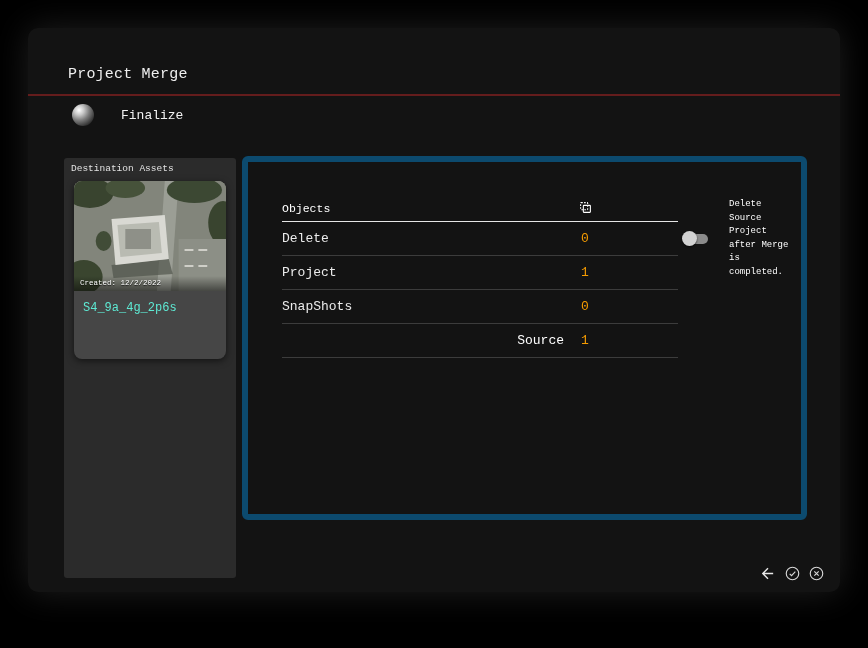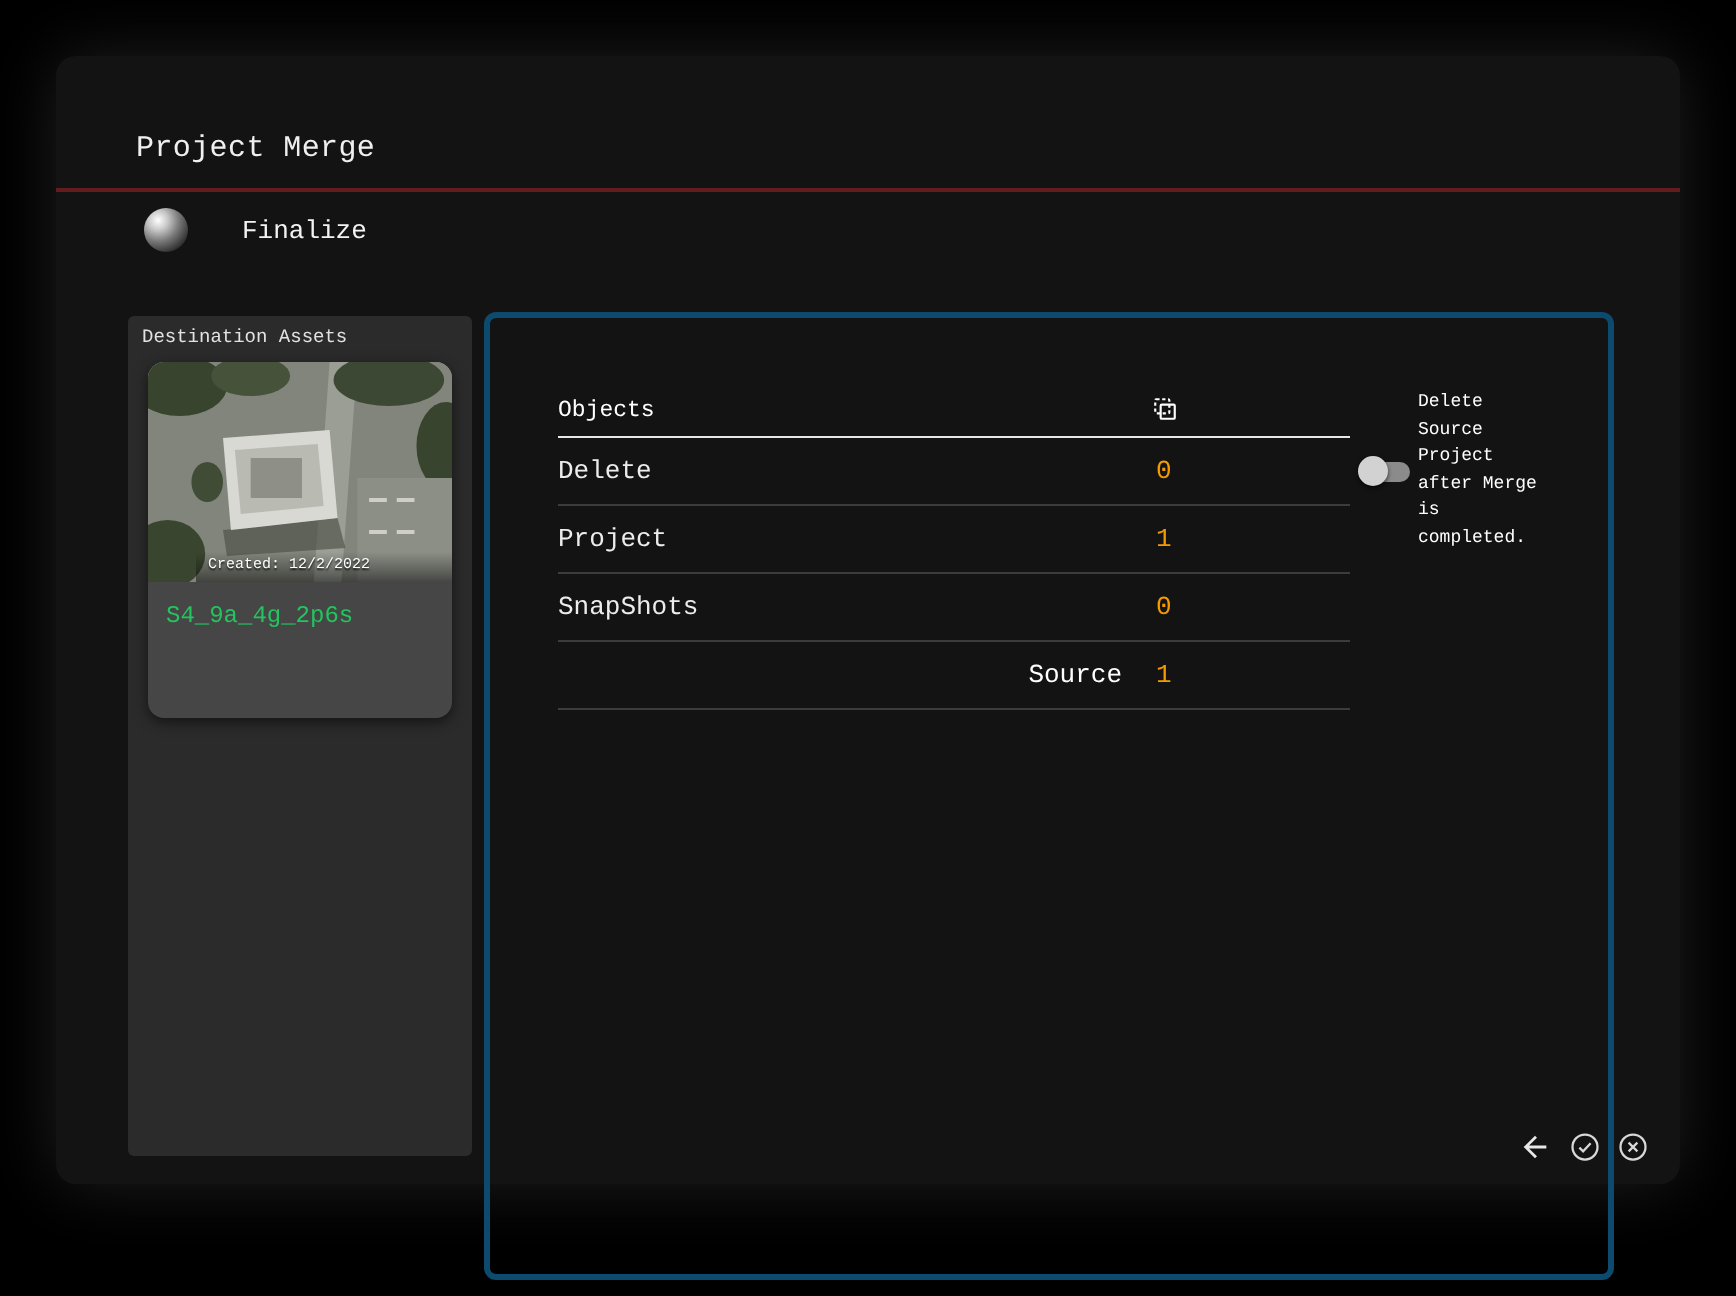--- a/index.html
+++ b/index.html
@@ -21,40 +21,40 @@
   .left-panel { position:absolute; left:36px; top:130px; width:172px; height:420px;
                 background:#2b2b2b; border-radius:3px; }
   .left-panel-label { font-size:9.5px; color:#e2e2e2; padding:5px 7px 4px; }
 
   .project-card { margin:3px 10px 0; height:178px; background:#464646; border-radius:8px;
                   overflow:hidden; box-shadow:0 2px 7px rgba(0,0,0,.55); }
   .thumb { position:relative; height:110px; background:#82857b; }
   .thumb svg { display:block; width:100%; height:100%; }
   .created { position:absolute; left:0; right:0; bottom:0; padding:3px 6px 4px;
              font-size:7.5px; color:#fff; background:linear-gradient(transparent, rgba(0,0,0,.5));
-             text-shadow:0 1px 1px rgba(0,0,0,.8);margin-left:24px; }
-  .project-name { padding:10px 9px; font-size:12px; color:#22c55e; }
+             text-shadow:0 1px 1px rgba(0,0,0,.8); }
+  .project-name { padding:10px 9px; font-size:12px; color:#5eead4; }
 
-  .main-panel { position:absolute; left:214px; top:128px; width:565px; height:484px;
-                border:3px solid #0c4a6e; border-radius:6px; }
+  .main-panel { position:absolute; left:214px; top:128px; width:565px; height:364px;
+                border:6px solid #0c4a6e; border-radius:6px; }
 
   .obj-table { position:absolute; left:34px; top:34px; width:396px; }
   .t-header { position:relative; height:26px; display:flex; align-items:center;
               border-bottom:1px solid #e6e6e6; font-size:11.5px; color:#ffffff; }
   .t-header .col-icon { position:absolute; left:297px; top:5px; }
   .t-row { position:relative; height:34px; display:flex; align-items:center;
            border-bottom:1px solid #3c3c3c; font-size:13px; color:#ececec; }
   .t-row .val, .t-total .val { position:absolute; left:299px; color:#f59b00; }
   .t-total { position:relative; height:34px; border-bottom:1px solid #3c3c3c;
              font-size:13px; color:#ffffff; }
   .t-total .total-label { position:absolute; right:114px; top:9px; }
   .t-total .val { top:9px; }
 
   .toggle-group { position:absolute; left:436px; top:36px; width:130px;
-                  display:flex; align-items:center; gap:4px; }
+                  display:flex; align-items:center; gap:21px; }
   .switch { position:relative; width:24px; height:10px; background:#8b8b8b;
             border-radius:6px; flex:0 0 auto; cursor:pointer; }
   .switch .knob { position:absolute; left:-2px; top:-3px; width:15px; height:15px;
                   border-radius:50%; background:#d2d2d2; box-shadow:0 1px 2px rgba(0,0,0,.65); }
   .toggle-label { font-size:9px; line-height:1.5; color:#ffffff; width:64px; }
 
   .footer-icons { position:absolute; right:16px; bottom:10px; display:flex;
                   align-items:center; gap:9px; }
   .footer-icons .ic { display:flex; align-items:center; justify-content:center; cursor:pointer; }
 </style>

